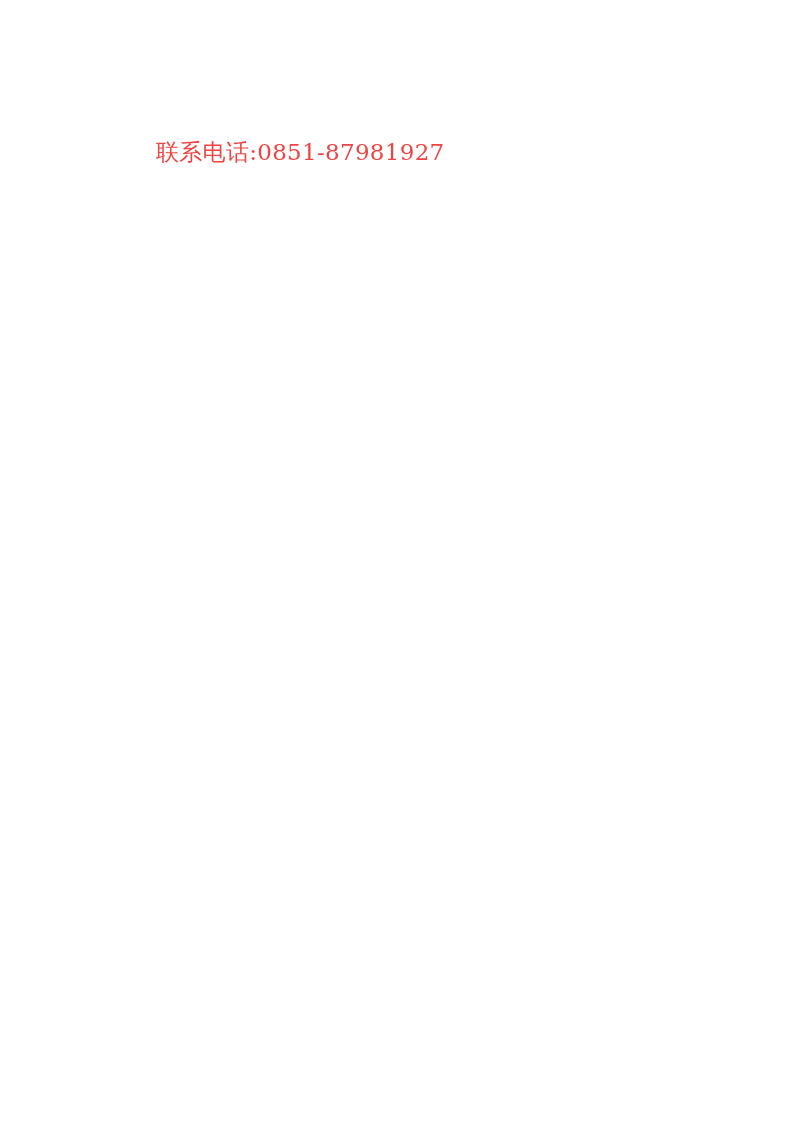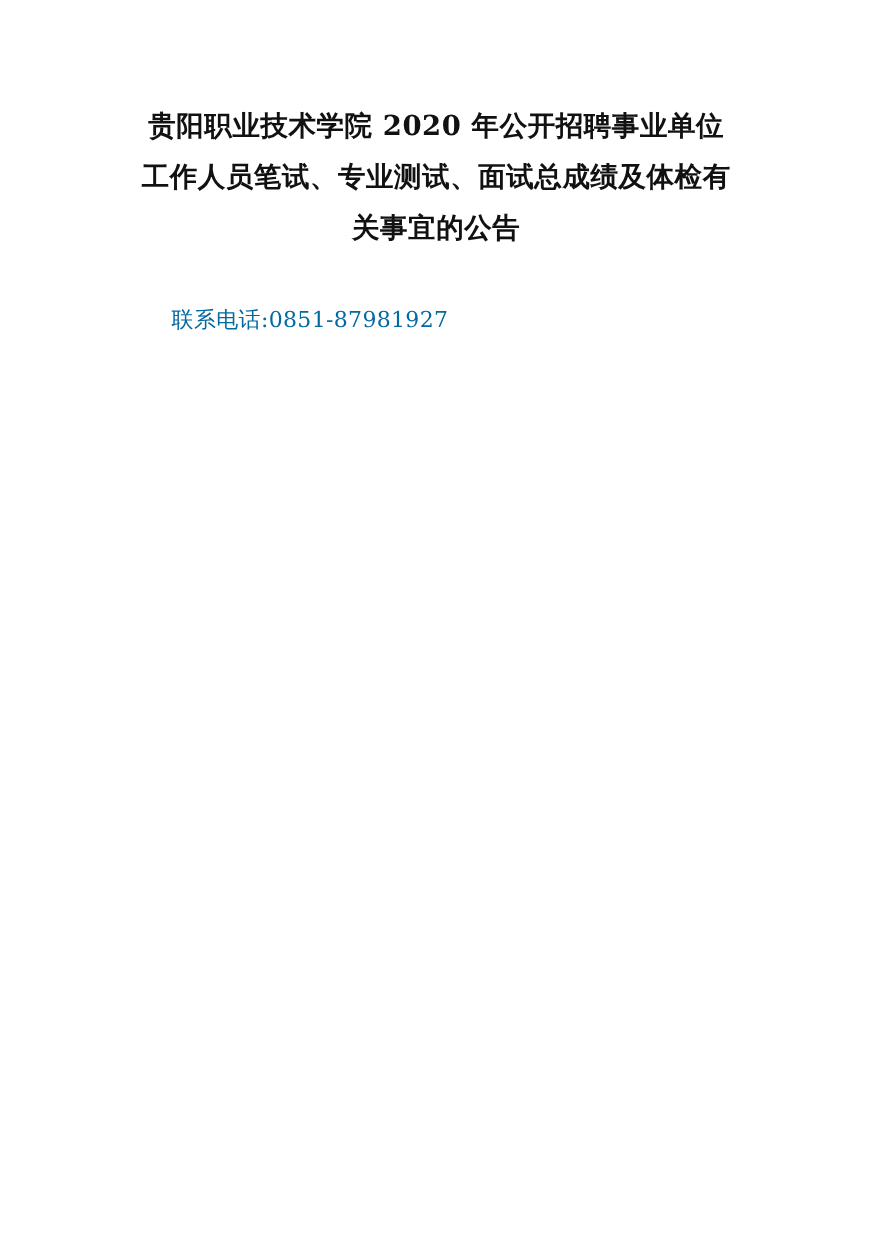--- a/index.html
+++ b/index.html
@@ -41,33 +41,32 @@
     line-height: 41px;
     text-align: justify;
     text-justify: inter-ideograph;
     text-indent: 38px;
     margin: 0 0 6px 0;
     color: #1a1a1a;
     letter-spacing: 0.3px;
   }
   .para-contact {
     font-family: "DejaVu Serif", "Liberation Serif", serif;
-    font-size: 20px;
+    font-size: 23px;
     line-height: 41px;
     text-indent: 38px;
     margin: 8px 0 0 0;
-    color: #0369a1;
+    color: #ef4444;
     letter-spacing: 0.3px;
   }
 </style>
 </head>
 <body>
 
 <div class="page">
 
-  <h1 class="doc-title">贵阳职业技术学院 2020 年公开招聘事业单位工作人员笔试、专业测试、面试总成绩及体检有关事宜的公告</h1>
 
   <div class="body-block">
 
     <p class="para-contact">联系电话:0851-87981927</p>
   </div>
 
 </div>
 
 </body></html>

